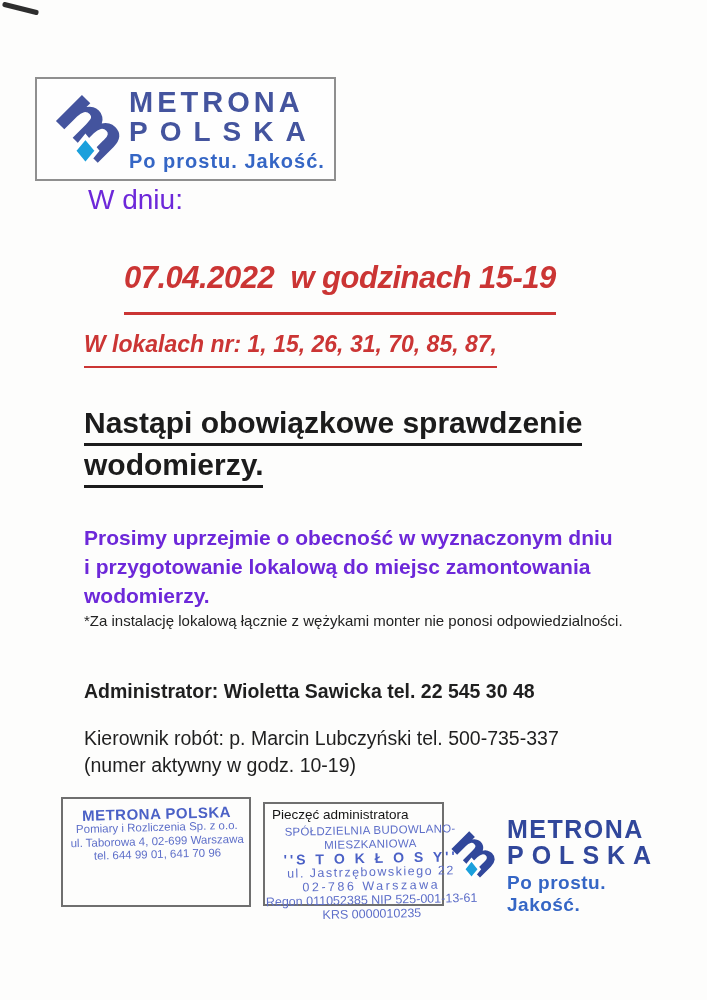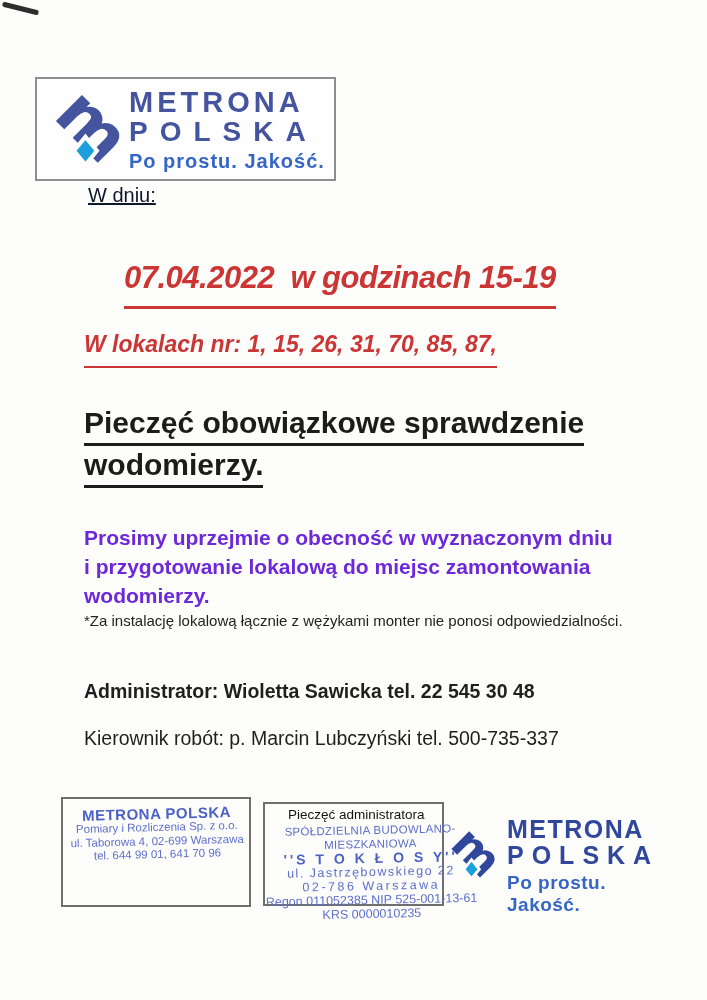--- a/index.html
+++ b/index.html
@@ -21,25 +21,25 @@
   .lg-l1{position:absolute;left:92px;top:7px;font-size:29px;font-weight:bold;
     letter-spacing:4px;color:#44549e;}
   .lg-l2{position:absolute;left:92px;top:37px;font-size:28px;font-weight:bold;
     letter-spacing:12px;color:#44549e;}
   .lg-tag{position:absolute;left:92px;top:71px;font-size:20px;font-weight:bold;
     letter-spacing:1px;color:#3566c5;}
 
   .title-right{position:absolute;left:393px;top:83px;
     font-family:"Liberation Serif", serif;font-weight:bold;font-size:31px;color:#2e2e2e;}
 
-  .w-dniu{left:88px;top:184px;font-size:20px;color:#0f172a;text-decoration:underline;}
+  .w-dniu{left:88px;top:184px;font-size:28px;color:#6d28d9;}
 
   .red-date{left:124px;top:260px;font-size:31px;font-weight:bold;font-style:italic;
     letter-spacing:-0.5px;color:#cb3534;border-bottom:3px solid #cb3534;
-    padding-bottom:10px;white-space:pre;}
+    padding-bottom:16px;white-space:pre;}
   .red-locals{left:84px;top:331px;font-size:23px;font-weight:bold;font-style:italic;
     color:#cb3534;border-bottom:2px solid #cb3534;padding-bottom:8px;}
 
   .heading{left:84px;top:404px;font-size:30px;font-weight:bold;color:#1c1c1c;line-height:38px;}
   .heading .hl{display:inline-block;border-bottom:3px solid #1c1c1c;padding-bottom:1px;}
 
   .paragraph{left:84px;top:523px;font-size:21px;font-weight:bold;color:#6d28d9;line-height:29px;}
   .footnote{left:84px;top:612px;font-size:15px;color:#222;}
   .admin{left:84px;top:680px;font-size:19.5px;color:#1f1f1f;font-weight:bold;}
   .manager{left:84px;top:725px;font-size:19.5px;color:#1f1f1f;line-height:27px;}
@@ -47,21 +47,21 @@
   
   .stamp-left{position:absolute;left:61px;top:797px;width:186px;height:106px;
     border:2px solid #6f6f6f;background:transparent;}
   .stamp-left .ink{position:absolute;left:-4px;top:7px;width:196px;text-align:center;
     transform:rotate(-1.5deg);color:#5e6fc9;}
   .sl1{font-size:15px;font-weight:bold;line-height:15px;color:#4b61c6;letter-spacing:0.5px;}
   .sl2{font-size:11.5px;line-height:13.5px;}
 
   .stamp-mid{position:absolute;left:263px;top:802px;width:177px;height:100px;
     border:2px solid #6f6f6f;}
-  .stamp-mid .label{position:absolute;left:7px;top:3px;font-size:13.5px;color:#141414;margin-left:16px;}
+  .stamp-mid .label{position:absolute;left:7px;top:3px;font-size:13.5px;color:#141414;}
   .stamp-mid .ink{position:absolute;left:-20px;top:19px;width:252px;text-align:center;
     transform:rotate(-1.2deg);color:#5e6fc9;}
   .sm1{font-size:11.5px;line-height:14px;letter-spacing:0.3px;}
   .sm2{font-size:14px;font-weight:bold;line-height:14px;letter-spacing:3px;color:#4b61c6;white-space:pre;}
   .sm3{font-size:12.5px;line-height:14px;letter-spacing:1.5px;}
   .sm4{font-size:12.5px;line-height:14px;letter-spacing:2.5px;}
   .sm5{font-size:12.5px;line-height:14px;}
   .sm6{font-size:12.5px;line-height:14px;}
 
   
@@ -94,36 +94,37 @@
   </div>
 
 
   <div class="abs w-dniu">W dniu:</div>
 
   <div class="abs red-date">07.04.2022  w godzinach 15-19</div>
 
   <div class="abs red-locals">W lokalach nr: 1, 15, 26, 31, 70, 85, 87,</div>
 
   <div class="abs heading">
-    <span class="hl">Pieczęć obowiązkowe sprawdzenie</span><br>
+    <span class="hl">Nastąpi obowiązkowe sprawdzenie</span><br>
     <span class="hl">wodomierzy.</span>
   </div>
 
   <div class="abs paragraph">
     <div>Prosimy uprzejmie o obecność w wyznaczonym dniu</div>
     <div>i przygotowanie lokalową do miejsc zamontowania</div>
     <div>wodomierzy.</div>
   </div>
 
   <div class="abs footnote">*Za instalację lokalową łącznie z wężykami monter nie ponosi odpowiedzialności.</div>
 
   <div class="abs admin">Administrator: Wioletta Sawicka tel. 22 545 30 48</div>
 
   <div class="abs manager">
     <div>Kierownik robót: p. Marcin Lubczyński tel. 500-735-337</div>
+    <div>(numer aktywny w godz. 10-19)</div>
   </div>
 
   <div class="footer-logo">
     <svg viewBox="0 0 100 100" aria-hidden="true">
       <g transform="rotate(45 50 47)">
         <text x="9" y="75" font-family="DejaVu Sans, sans-serif" font-weight="bold" font-size="82" fill="#31479b">m</text>
       </g>
       <polygon points="42,62 56,79 42,96 28,79" stroke="#ffffff" stroke-width="5" fill="#1ba0dc"></polygon>
     </svg>
     <div class="fl-l1">METRONA</div>

